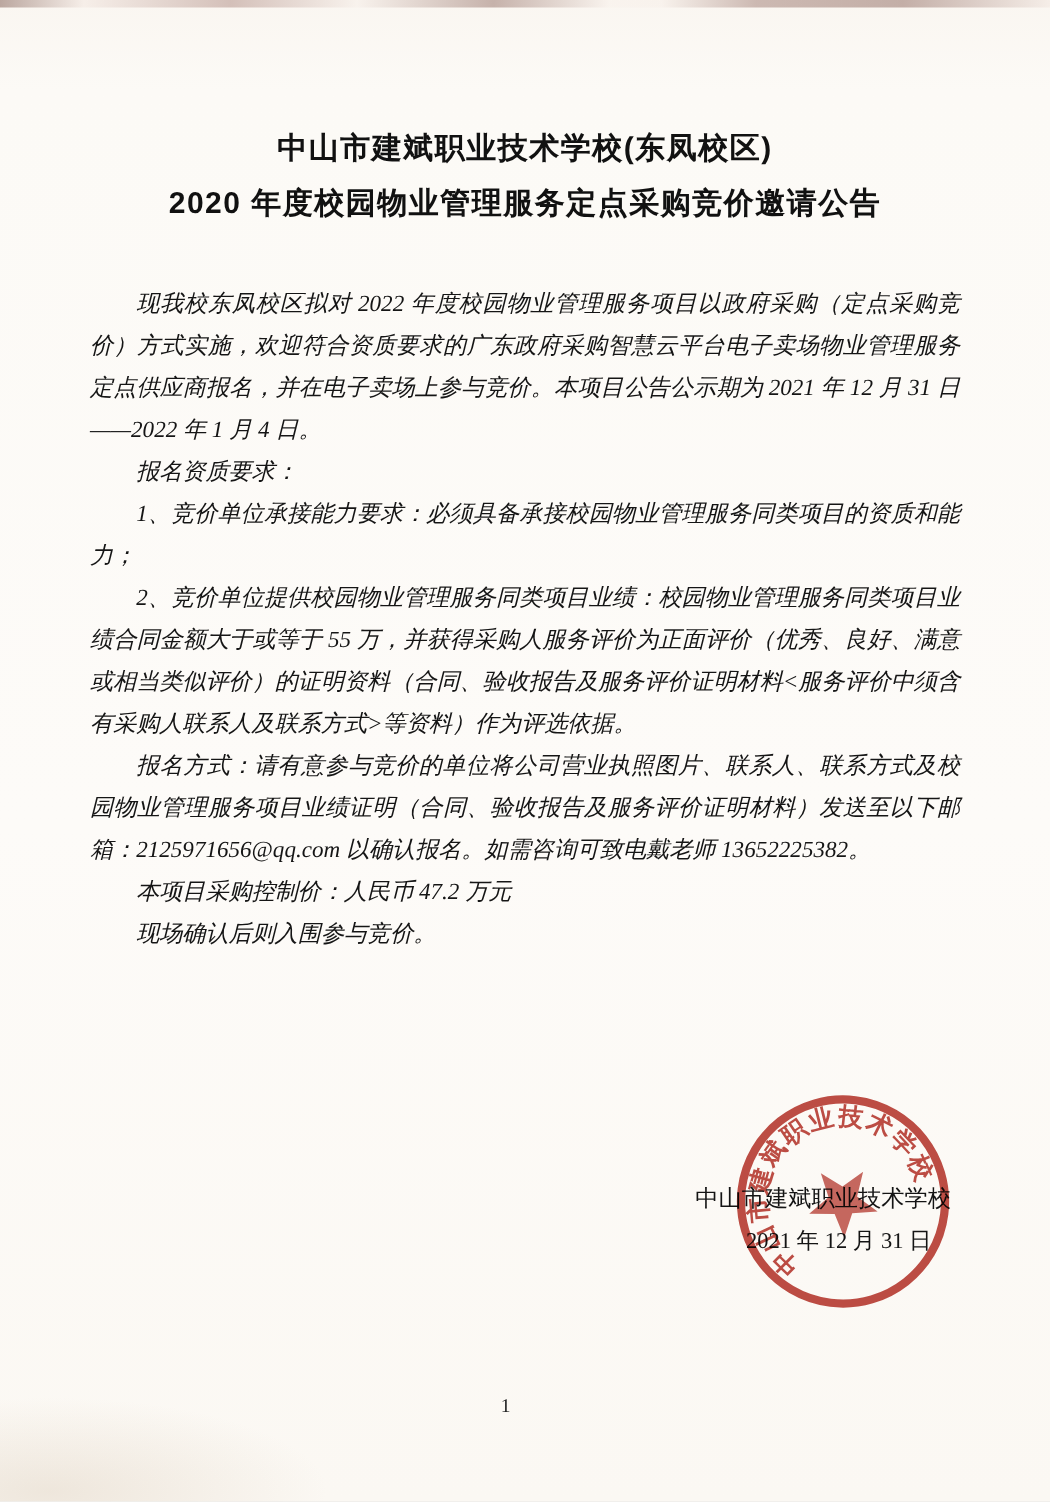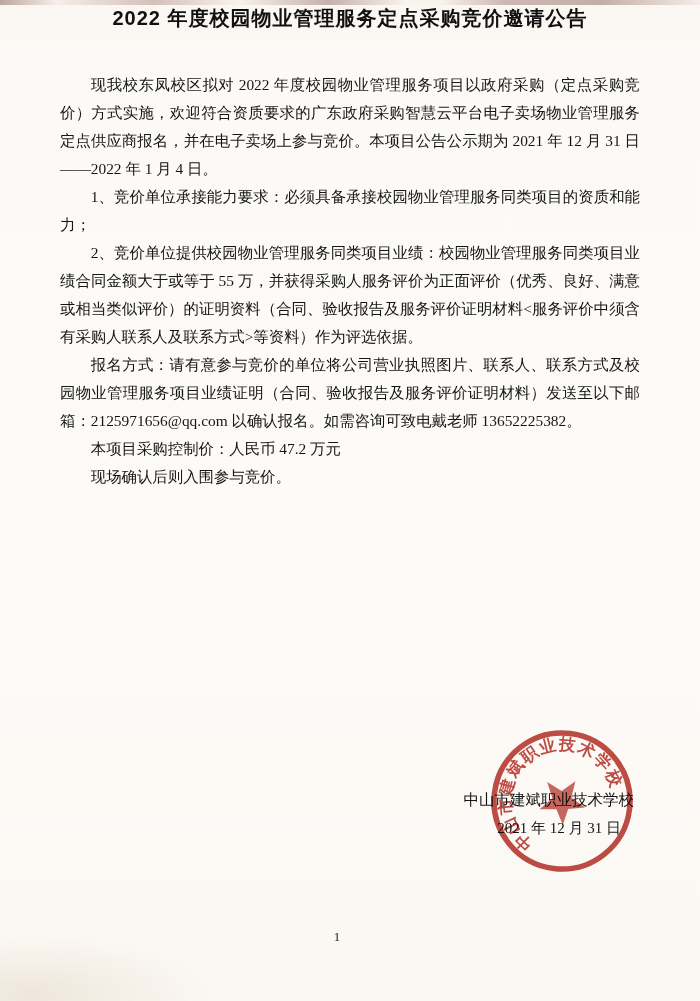--- a/index.html
+++ b/index.html
@@ -40,20 +40,21 @@
   }
   .title.l1 { padding-top:81px; }
   .body {
     margin-top:34px;
     padding:0 60px;
     font-size:15.4px;
     line-height:28px;
     text-align:justify;
     text-justify:inter-character;
     color:#151515;
+    font-style:italic;
   }
   .body p {
     margin:0;
     text-indent:2em;
   }
   .sig-org {
     position:absolute; top:789px; right:66px;
     font-size:15.5px; line-height:21px; color:#141414;
   }
   .sig-date {
@@ -88,24 +89,26 @@
   }
 </style>
 </head>
 <body>
 
 <div class="page">
 
   <div class="scan-edge-top"></div>
   <div class="scan-blotch-bl"></div>
 
-  <h1 class="title l2">2022 年度校园物业管理服务定点采购竞价邀请公告</h1>
+  <h1 class="title l1">中山市建斌职业技术学校(东凤校区)</h1>
+  <h1 class="title l2">2020 年度校园物业管理服务定点采购竞价邀请公告</h1>
 
   <div class="body">
     <p>现我校东凤校区拟对 2022 年度校园物业管理服务项目以政府采购（定点采购竞价）方式实施，欢迎符合资质要求的广东政府采购智慧云平台电子卖场物业管理服务定点供应商报名，并在电子卖场上参与竞价。本项目公告公示期为 2021 年 12 月 31 日——2022 年 1 月 4 日。</p>
+    <p>报名资质要求：</p>
     <p>1、竞价单位承接能力要求：必须具备承接校园物业管理服务同类项目的资质和能力；</p>
     <p>2、竞价单位提供校园物业管理服务同类项目业绩：校园物业管理服务同类项目业绩合同金额大于或等于 55 万，并获得采购人服务评价为正面评价（优秀、良好、满意或相当类似评价）的证明资料（合同、验收报告及服务评价证明材料&lt;服务评价中须含有采购人联系人及联系方式&gt;等资料）作为评选依据。</p>
     <p>报名方式：请有意参与竞价的单位将公司营业执照图片、联系人、联系方式及校园物业管理服务项目业绩证明（合同、验收报告及服务评价证明材料）发送至以下邮箱：2125971656@qq.com 以确认报名。如需咨询可致电戴老师 13652225382。</p>
     <p>本项目采购控制价：人民币 47.2 万元</p>
     <p>现场确认后则入围参与竞价。</p>
   </div>
 
   <div class="sig-org">中山市建斌职业技术学校</div>
   <div class="sig-date">2021 年 12 月 31 日</div>
 

